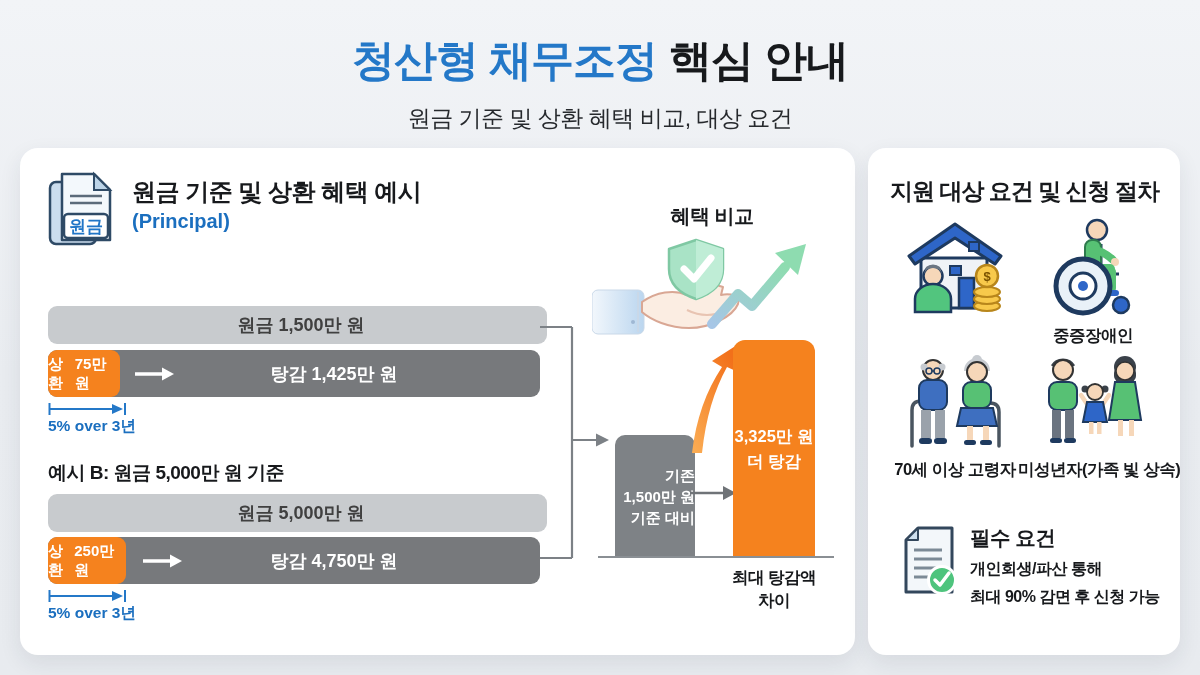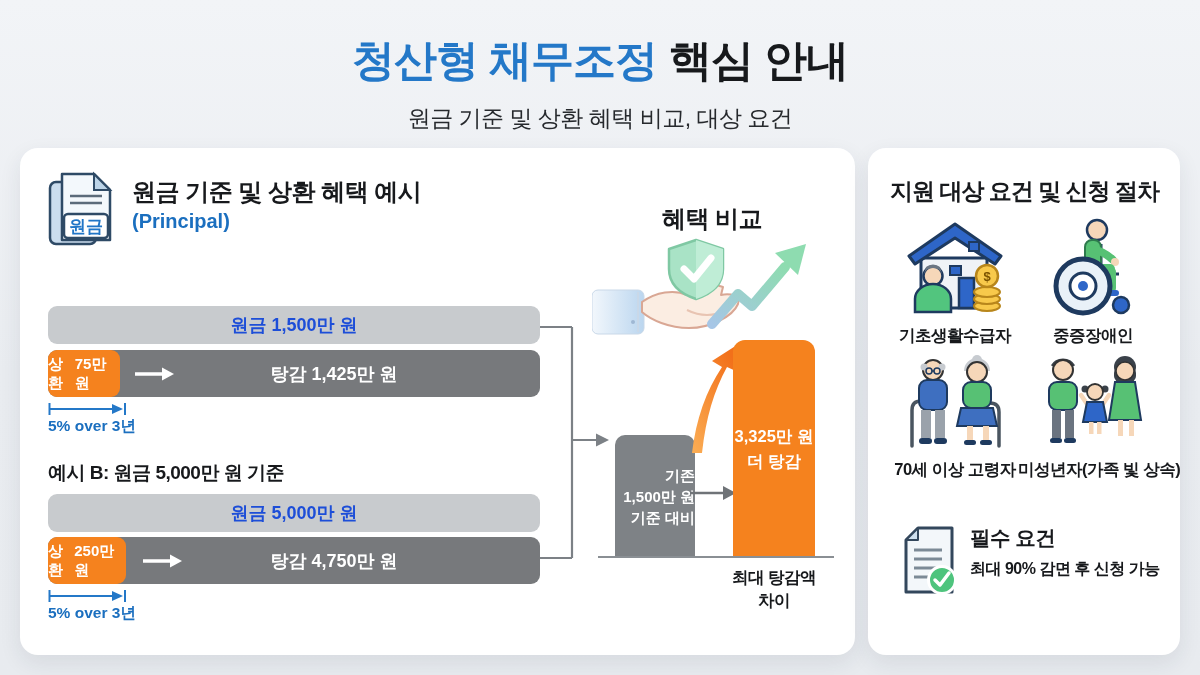--- a/index.html
+++ b/index.html
@@ -23,41 +23,41 @@
   
   .lc-doc-icon{position:absolute;left:26px;top:22px;}
   .lc-title{position:absolute;left:112px;top:28px;font-size:24px;font-weight:800;letter-spacing:-0.5px;}
   .lc-title-en{position:absolute;left:112px;top:62px;font-size:20px;font-weight:800;color:#1B6FBF;}
 
   
   .ex-heading{position:absolute;left:28px;font-size:19px;font-weight:800;letter-spacing:-0.5px;}
   .heading-a{top:122px;} .heading-b{top:312px;}
   .principal-bar{position:absolute;left:28px;width:492px;height:38px;background:#C8CBCE;
     border-radius:9px;display:flex;align-items:center;justify-content:center;
-    font-size:18px;font-weight:800;color:#1d4ed8;}
+    font-size:18px;font-weight:800;color:#404040;padding-left:7px;}
   .pbar-a{top:158px;} .pbar-b{top:346px;}
   .repay-row{position:absolute;left:28px;width:492px;height:47px;}
   .row-a{top:202px;} .row-b{top:389px;}
   .forgiven-bar{position:absolute;left:0;top:0;right:0;bottom:0;background:#77797C;border-radius:9px;}
   .forgiven-text{position:absolute;left:80px;right:0;top:0;bottom:0;display:flex;
     align-items:center;justify-content:center;color:#FFF;font-size:18px;font-weight:800;}
   .repay-box{position:absolute;left:0;top:0;bottom:0;width:72px;background:#F5821E;border-radius:9px;
     display:flex;flex-direction:row;align-items:center;justify-content:center;
     color:#FFF;font-weight:800;font-size:15px;line-height:1.25;}
   .row-b .repay-box{width:78px;}
   .arrow-white{position:absolute;left:86px;top:50%;transform:translateY(-50%);line-height:0;}
   .row-b .arrow-white{left:94px;}
   .measure{position:absolute;left:28px;line-height:0;}
   .measure-a{top:254px;} .measure-b{top:441px;}
   .term{position:absolute;left:28px;font-size:15.5px;font-weight:700;color:#1B6FBF;}
   .term-a{top:268px;} .term-b{top:455px;}
 
   
   .comp-title{position:absolute;left:592px;top:55px;width:200px;text-align:center;
-    font-size:24px;font-weight:800;letter-spacing:-0.5px;}
+    font-size:20px;font-weight:800;letter-spacing:-0.5px;}
   .hand-illus{position:absolute;left:572px;top:88px;line-height:0;}
   .bracket{position:absolute;left:515px;top:170px;line-height:0;}
   .base-bar{position:absolute;left:595px;top:287px;width:80px;height:123px;background:#7E8286;
     border-radius:10px 10px 0 0;display:flex;flex-direction:column;align-items:flex-end;
     justify-content:center;color:#FFF;font-size:15px;font-weight:800;line-height:1.4;}
   .gain-bar{position:absolute;left:713px;top:192px;width:82px;height:218px;background:#F5821E;
     border-radius:12px 12px 0 0;display:flex;flex-direction:column;align-items:center;
     justify-content:center;color:#FFF;font-size:16.5px;font-weight:800;line-height:1.5;}
   .comp-arrow{position:absolute;left:668px;top:331px;line-height:0;}
   .rocket{position:absolute;left:662px;top:193px;line-height:0;}
@@ -245,21 +245,20 @@
           <circle cx="30" cy="56" r="9.5" fill="#F6D7B9" stroke="#1E3A5F" stroke-width="2.5"></circle>
           <path d="M21,54 a9.5,9 0 0 1 18,0 l-2,-7 a11,11 0 0 0 -14,0 Z" fill="#6B7683"></path>
           <path d="M12,92 V79 a18,15 0 0 1 36,0 V92 Z" fill="#52C57E" stroke="#1E3A5F" stroke-width="2.5"></path>
           <ellipse cx="84" cy="86" rx="13" ry="5" fill="#F8C94B" stroke="#B8861B" stroke-width="2"></ellipse>
           <ellipse cx="84" cy="79" rx="13" ry="5" fill="#F8C94B" stroke="#B8861B" stroke-width="2"></ellipse>
           <ellipse cx="84" cy="72" rx="13" ry="5" fill="#F8C94B" stroke="#B8861B" stroke-width="2"></ellipse>
           <circle cx="84" cy="56" r="11" fill="#F8C94B" stroke="#B8861B" stroke-width="2.5"></circle>
           <text x="84" y="61" text-anchor="middle" font-size="13" font-weight="bold" fill="#7A5200">$</text>
         </svg>
       </div>
-      <div class="elig-label">기초생활수급자</div>
     </div>
 
     <div class="elig-item e2">
       <div class="elig-icon">
         <svg width="100" height="98" viewBox="0 0 100 98">
           <path d="M58,26 L58,56 L76,56" fill="none" stroke="#1E3A5F" stroke-width="3"></path>
           <circle cx="54" cy="12" r="10" fill="#F6D7B9" stroke="#1E3A5F" stroke-width="2.5"></circle>
           <rect x="42" y="22" width="16" height="30" rx="7" fill="#57C174" stroke="#2E7A4D" stroke-width="2"></rect>
           <path d="M48,30 q14,4 22,12" fill="none" stroke="#57C174" stroke-width="8" stroke-linecap="round"></path>
           <circle cx="72" cy="44" r="4" fill="#F6D7B9"></circle>
@@ -342,17 +341,18 @@
         <line x1="16" y1="26" x2="44" y2="26" stroke="#7C8A96" stroke-width="3"></line>
         <line x1="16" y1="35" x2="44" y2="35" stroke="#7C8A96" stroke-width="3"></line>
         <line x1="16" y1="44" x2="44" y2="44" stroke="#7C8A96" stroke-width="3"></line>
         <line x1="16" y1="53" x2="32" y2="53" stroke="#7C8A96" stroke-width="3"></line>
         <circle cx="44" cy="56" r="13.5" fill="#4EC47D" stroke="#FFFFFF" stroke-width="3"></circle>
         <polyline points="37,56 42,61 51,49" fill="none" stroke="#FFFFFF" stroke-width="3.5" stroke-linecap="round" stroke-linejoin="round"></polyline>
       </svg>
     </span>
     <div class="req-text">
       <div class="req-title">필수 요건</div>
+      <div class="req-line">개인회생/파산 통해</div>
       <div class="req-line">최대 90% 감면 후 신청 가능</div>
     </div>
   </section>
 
 </div>
 
 </body></html>

